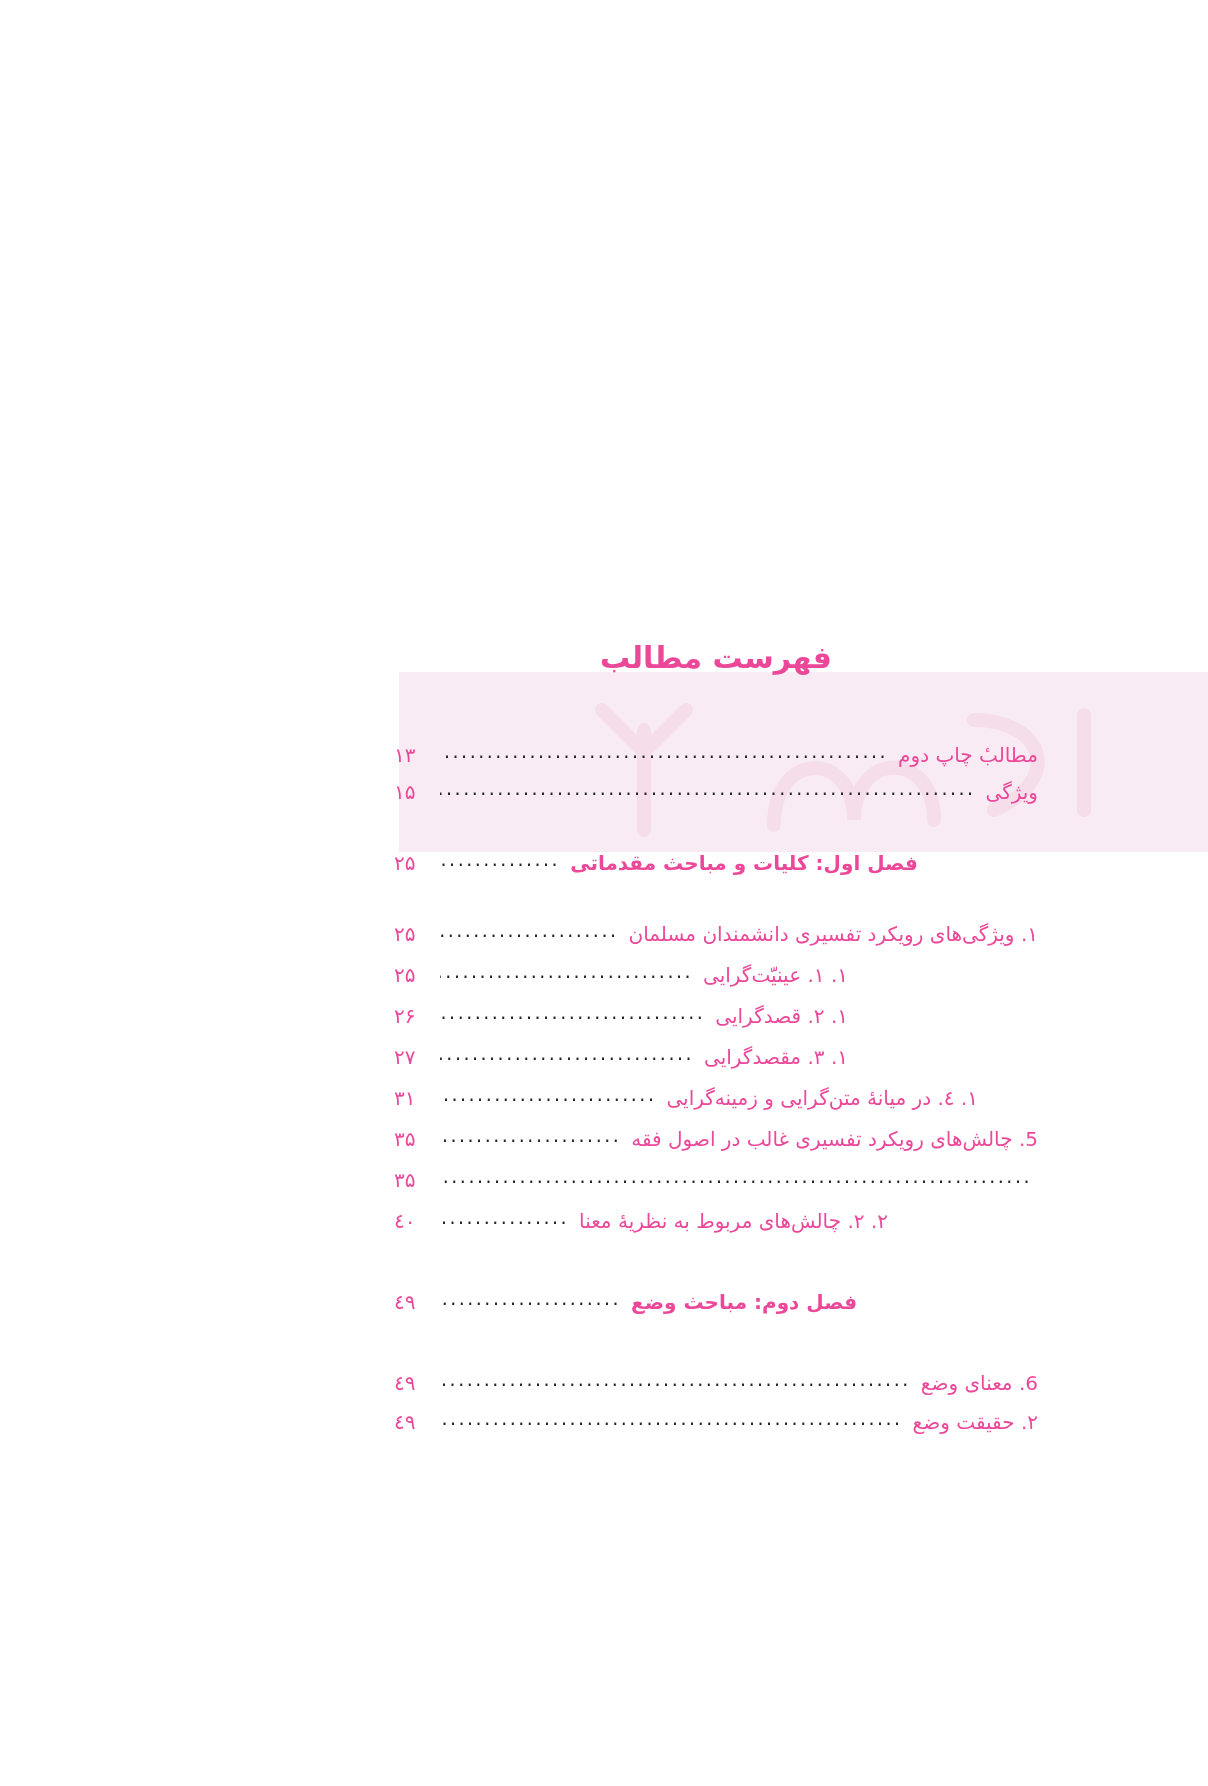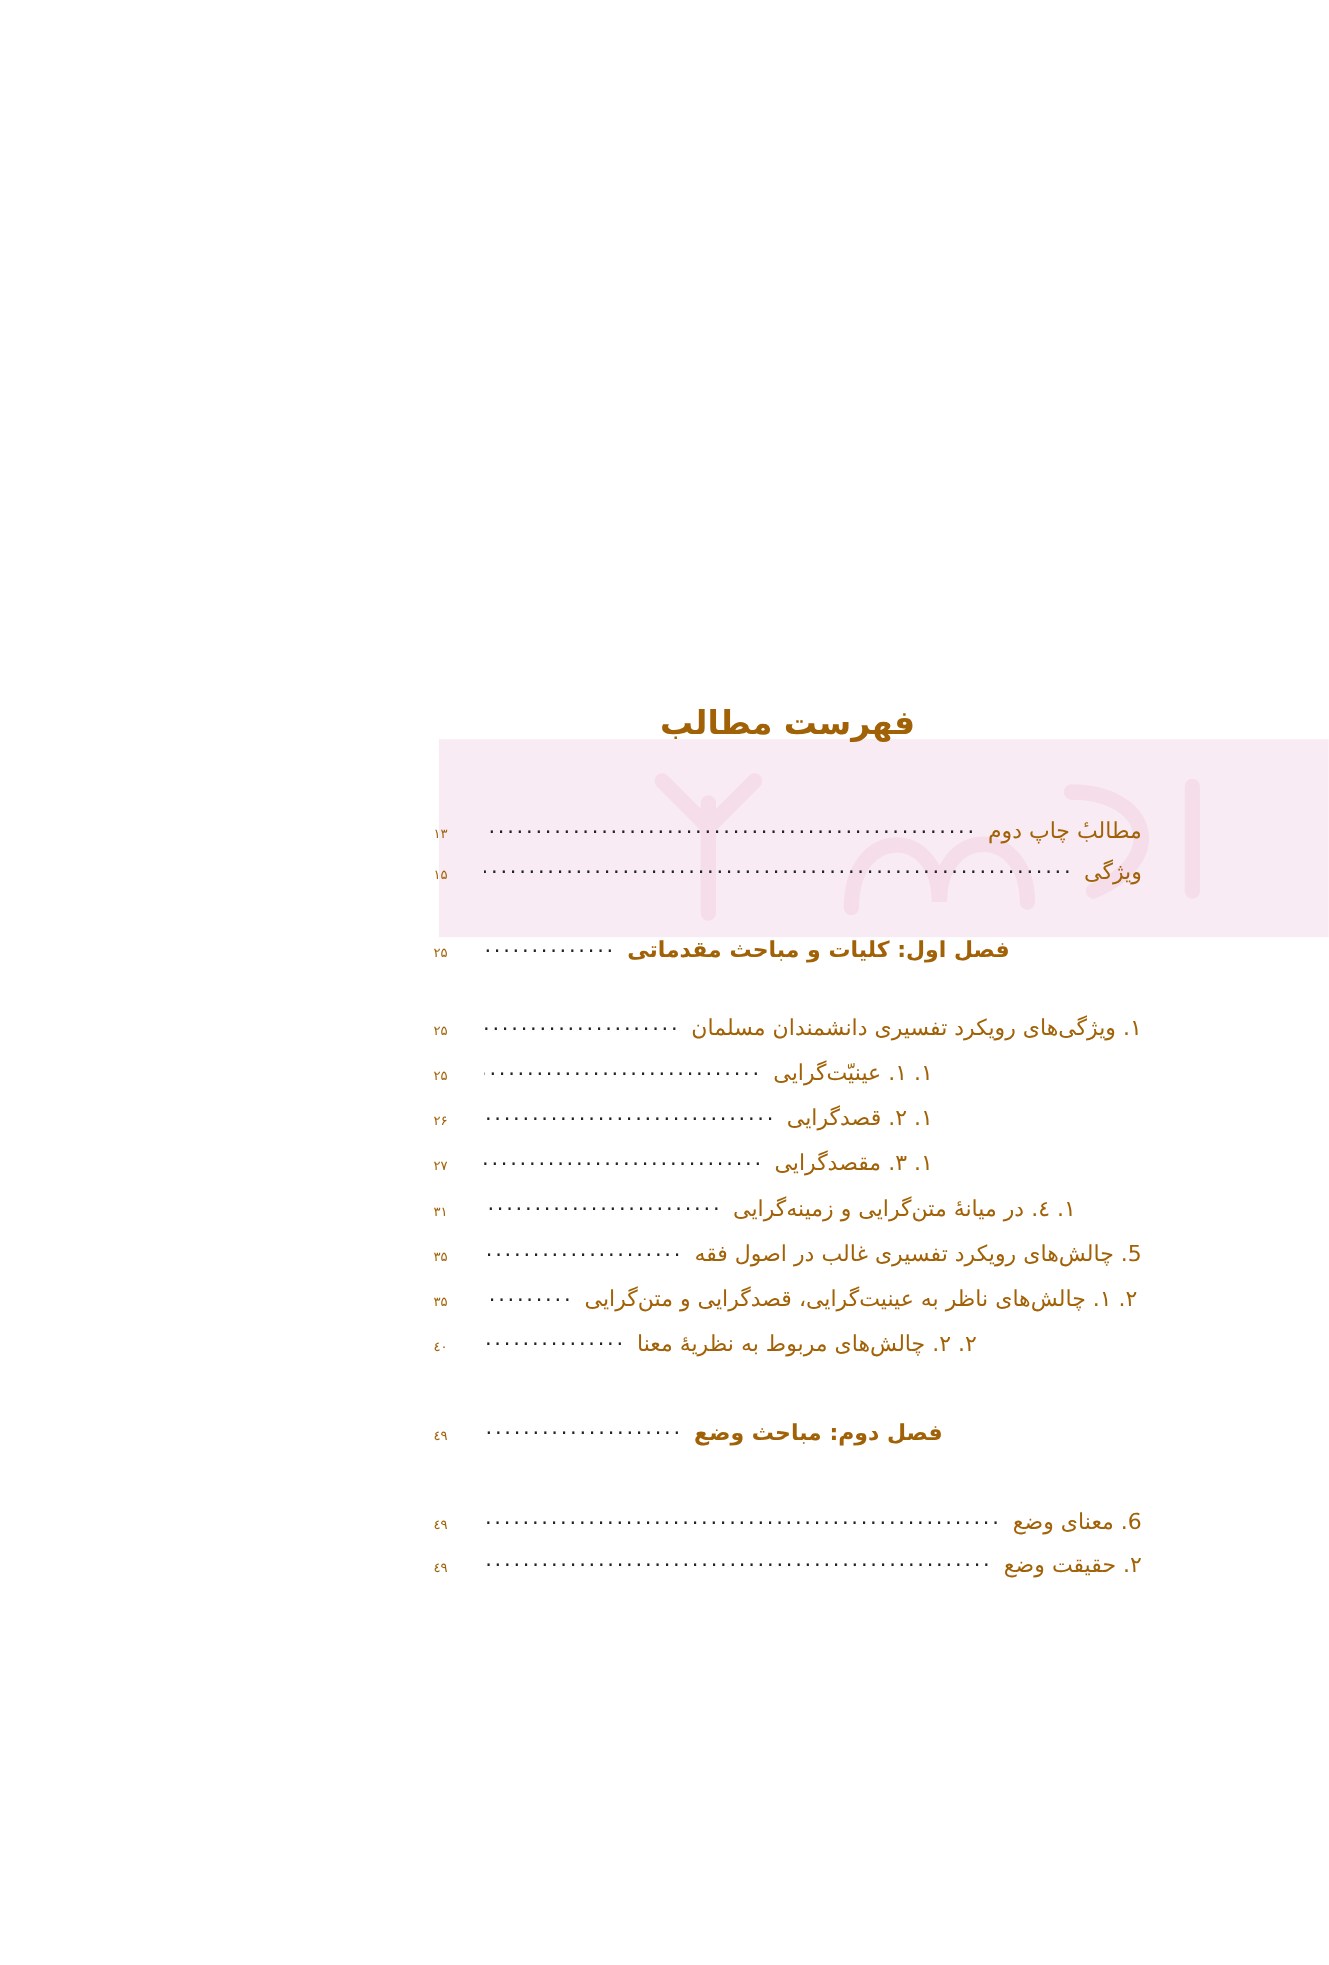--- a/index.html
+++ b/index.html
@@ -7,21 +7,21 @@
     padding: 0;
     background: #ffffff;
   }
   .page {
     position: relative;
     width: 984px;
     height: 1786px;
     background: #ffffff;
     overflow: hidden;
     font-family: "DejaVu Sans", "Liberation Sans", sans-serif;
-    color: #a16207;
+    color: #ec4899;
   }
 
   
   .watermark {
     position: absolute;
     left: 175px;
     top: 672px;
     width: 860px;
     height: 180px;
     background: #f7e4ef;
@@ -93,21 +93,21 @@
     bottom: 0.07em;
     right: 0;
     left: 0;
     white-space: nowrap;
     overflow: hidden;
     display: block;
   }
   .toc-row .page-num {
     flex: 0 0 auto;
     padding-right: 10px;
-    font-size: 12px;
+    font-size: 20px;
     min-width: 34px;
     text-align: left;
     direction: rtl;
   }
 
   .bold { font-weight: bold; }
 
   .chapter-row .label {
     font-weight: bold;
   }
@@ -195,21 +195,20 @@
       </div>
 
       <div class="toc-row" style="margin-top:18px">
         <span class="label">5. چالش‌های رویکرد تفسیری غالب در اصول فقه</span>
         <span class="leader"></span>
         <span class="page-num">۳۵</span>
       </div>
 
       <div class="toc-row indent-1" style="margin-top:18px">
         <span class="leader-pre" style="flex:0 0 4px"></span>
-        <span class="label">۲. ۱. چالش‌های ناظر به عینیت‌گرایی، قصدگرایی و متن‌گرایی</span>
         <span class="leader"></span>
         <span class="page-num">۳۵</span>
       </div>
 
       <div class="toc-row indent-1" style="margin-top:18px">
         <span class="leader-pre" style="flex:0 0 150px"></span>
         <span class="label">۲. ۲. چالش‌های مربوط به نظریهٔ معنا</span>
         <span class="leader"></span>
         <span class="page-num">٤۰</span>
       </div>

